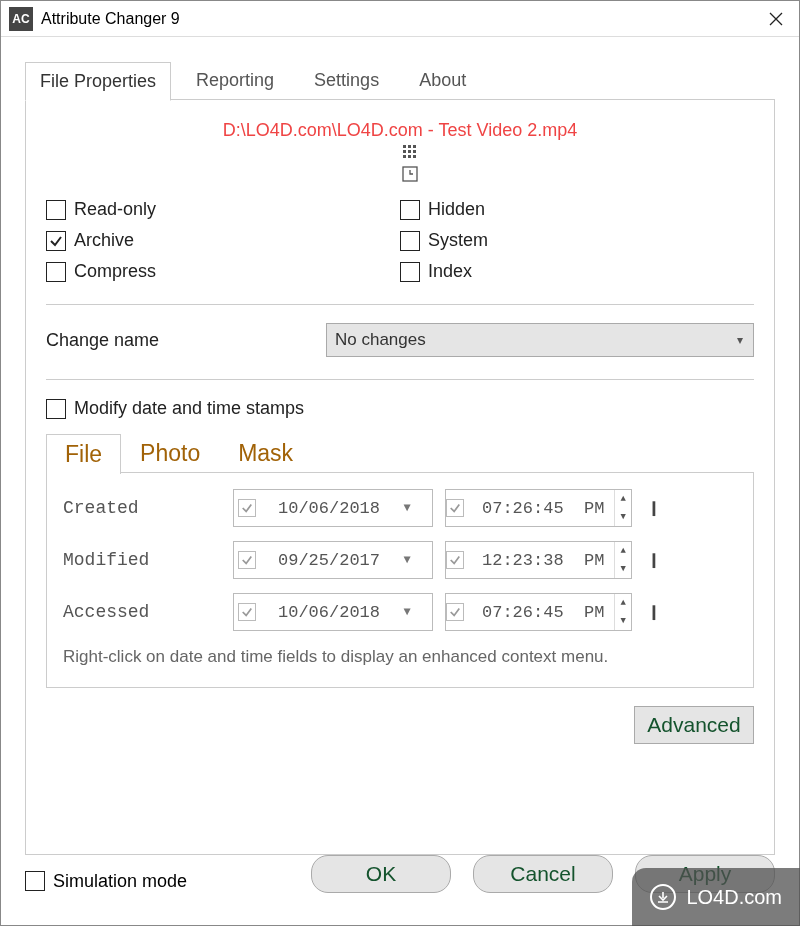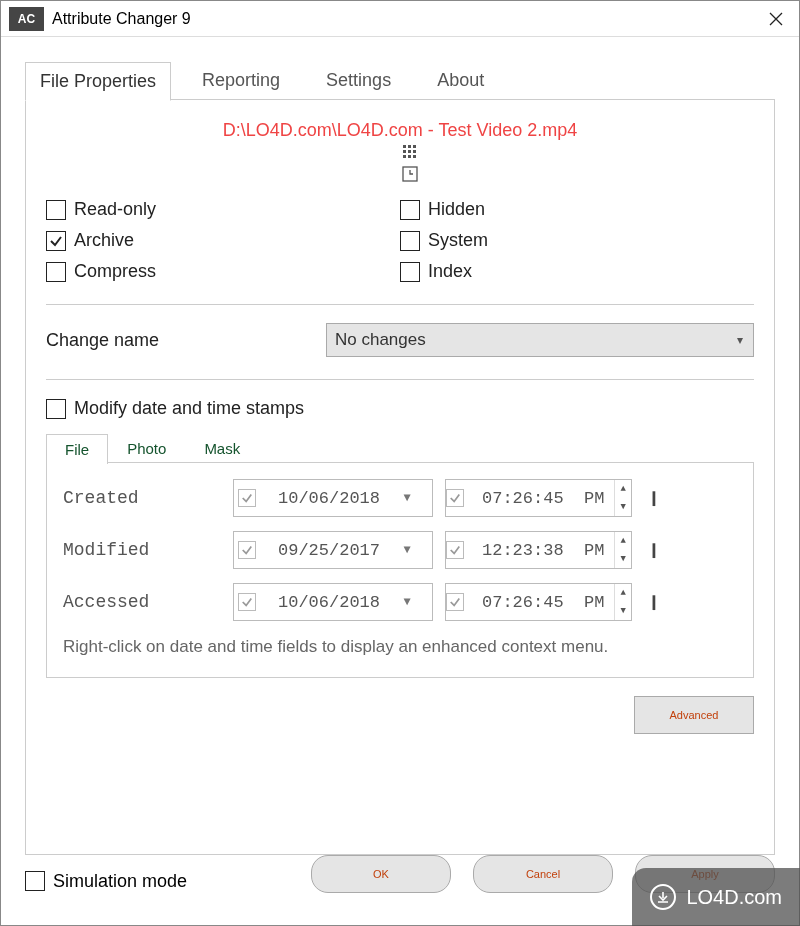--- a/index.html
+++ b/index.html
@@ -1,61 +1,61 @@
 <!DOCTYPE html>
 <html><head>
 <meta charset="utf-8">
 <style>
 * { box-sizing: border-box; margin: 0; padding: 0; }
 body { font-family: "Segoe UI", Tahoma, sans-serif; font-size: 14px; background: #fff; width: 800px; height: 926px; overflow: hidden; position: relative; }
 .window { width: 800px; height: 926px; border: 1px solid #888; display: flex; flex-direction: column; }
 .titlebar { height: 36px; display: flex; align-items: center; border-bottom: 1px solid #ddd; }
-.appicon { width: 35px; height: 24px; background:#454545; color:#fff; font-size:12px; font-weight:bold; display:flex; align-items:center; justify-content:center; margin:0 8px; }
+.appicon { width: 24px; height: 24px; background:#454545; color:#fff; font-size:12px; font-weight:bold; display:flex; align-items:center; justify-content:center; margin:0 8px; }
 .title { flex:1; font-size:16px; }
 .closebtn { width:46px; height:36px; display:flex; align-items:center; justify-content:center; font-size:18px; cursor:default; }
 .content { flex:1; padding: 24px 24px 0 24px; display:flex; flex-direction:column; }
 .tabs { display:flex; position:relative; z-index:2; }
-.tab { padding:8px 14px; font-size:18px; color:#333; background:#f0f0f0; border:1px solid #ccc; border-bottom:none; margin-right:16px; cursor:default; }
+.tab { padding:8px 14px; font-size:18px; color:#333; background:#f0f0f0; border:1px solid #ccc; border-bottom:none; margin-right:10px; cursor:default; }
 .tab.active { background:#fff; border-bottom:1px solid #fff; position:relative; top:1px; }
 .tab.inactive { border-color:transparent; background:transparent; color:#555; }
 .tabpage { border:1px solid #ccc; flex:1; padding:14px 20px 20px 20px; margin-top:-1px; display:flex; flex-direction:column; }
 .filepath { font-size:18px; color:#ef4444; margin:6px 0 14px 0; display:flex; align-items:center;flex-direction:column; }
 .filepath span.path { flex:1; }
 .iconbtn { width:22px; height:22px; margin-left:20px; display:flex; align-items:center; justify-content:center; color:#555; }
 .attr-grid { display:grid; grid-template-columns: 1fr 1fr; row-gap:10px; margin-bottom:18px; }
 .chk { display:flex; align-items:center; font-size:18px; color:#222; }
 .chkbox { width:20px; height:20px; border:1.5px solid #222; margin-right:8px; display:flex; align-items:center; justify-content:center; background:#fff; }
 .chkbox.checked svg { display:block; }
 .chkbox svg { display:none; }
 .sep { height:1px; background:#ccc; margin:4px 0 18px 0; }
 .row { display:flex; align-items:center; margin-bottom:18px; }
 .row .lbl { width:280px; font-size:18px; color:#222; }
 .select { flex:1; height:34px; border:1px solid #aaa; background:#e5e5e5; display:flex; align-items:center; padding:0 8px; font-size:17px; color:#333; position:relative; }
 .select .caret { position:absolute; right:10px; font-size:12px; color:#555; }
 .modrow { display:flex; align-items:center; font-size:18px; margin-bottom:10px; }
 .subtabs { display:flex; margin-top:4px; }
-.subtab { padding:6px 18px; font-size:15px; color:#14532d; border:1px solid #ccc; border-bottom:none; background:#f0f0f0; cursor:default; }
+.subtab { padding:6px 18px; font-size:23px; color:#a16207; border:1px solid #ccc; border-bottom:none; background:#f0f0f0; cursor:default; }
 .subtab.active { background:#fff; position:relative; top:1px; }
 .subtab.inactive { border-color:transparent; background:transparent; }
 .subpage { border:1px solid #ccc; padding:16px 16px 18px 16px; margin-top:-1px; }
 .dtrow { display:flex; align-items:center; margin-bottom:14px;font-family:Liberation Mono, monospace; }
 .dtrow .dtlbl { width:170px; font-size:18px; color:#555; }
 .dtfield { height:38px; border:1px solid #bbb; background:#fff; display:flex; align-items:center; margin-right:12px; }
 .dtfield .fchk { width:34px; display:flex; align-items:center; justify-content:center; }
 .dtfield .fchk .chkbox { border-color:#bbb; width:18px; height:18px; }
 .dtfield .fval { padding:0 10px; font-size:17px; color:#555; }
 .datefield { width:200px; }
 .datefield .dcaret { width:34px; display:flex; align-items:center; justify-content:center; color:#777; font-size:12px; }
 .timefield { width:187px; }
 .timefield .spin { width:24px; display:flex; flex-direction:column; border-left:1px solid #ddd; }
 .timefield .spin div { height:18px; font-size:9px; color:#555; display:flex; align-items:center; justify-content:center; }
 .exbtn { width:20px; display:flex; align-items:center; justify-content:center; color:#444; font-size:18px; font-weight:bold; }
 .hint { font-size:17px; color:#666; line-height:1.4; margin-top:6px; }
 .advrow { display:flex; justify-content:flex-end; margin-top:18px; }
-.btn { height:38px; min-width:120px; border:1px solid #aaa; background:#e5e5e5; font-size:11px; color:#c2410c; display:flex; align-items:center; justify-content:center; cursor:default; }
+.btn { height:38px; min-width:120px; border:1px solid #aaa; background:#e5e5e5; font-size:21px; color:#14532d; display:flex; align-items:center; justify-content:center; cursor:default; }
 .footer { height:70px; border-top:0; display:flex; padding:0 24px 18px 24px; gap:22px; }
 .footer .simchk { display:flex; align-items:center; font-size:18px; flex:1; }
 .footer .btn { min-width:140px;border-radius:17px; }
 .watermark { position:absolute; right:0; bottom:0; background:rgba(80,80,80,0.75); color:#fff; font-size:20px; padding:16px 18px; border-top-left-radius:14px; display:flex; align-items:center; gap:10px; }
 .watermark .circ { width:26px; height:26px; border:2px solid #fff; border-radius:50%; display:flex; align-items:center; justify-content:center; }
 </style>
 </head>
 <body>
 
 <div class="window">

